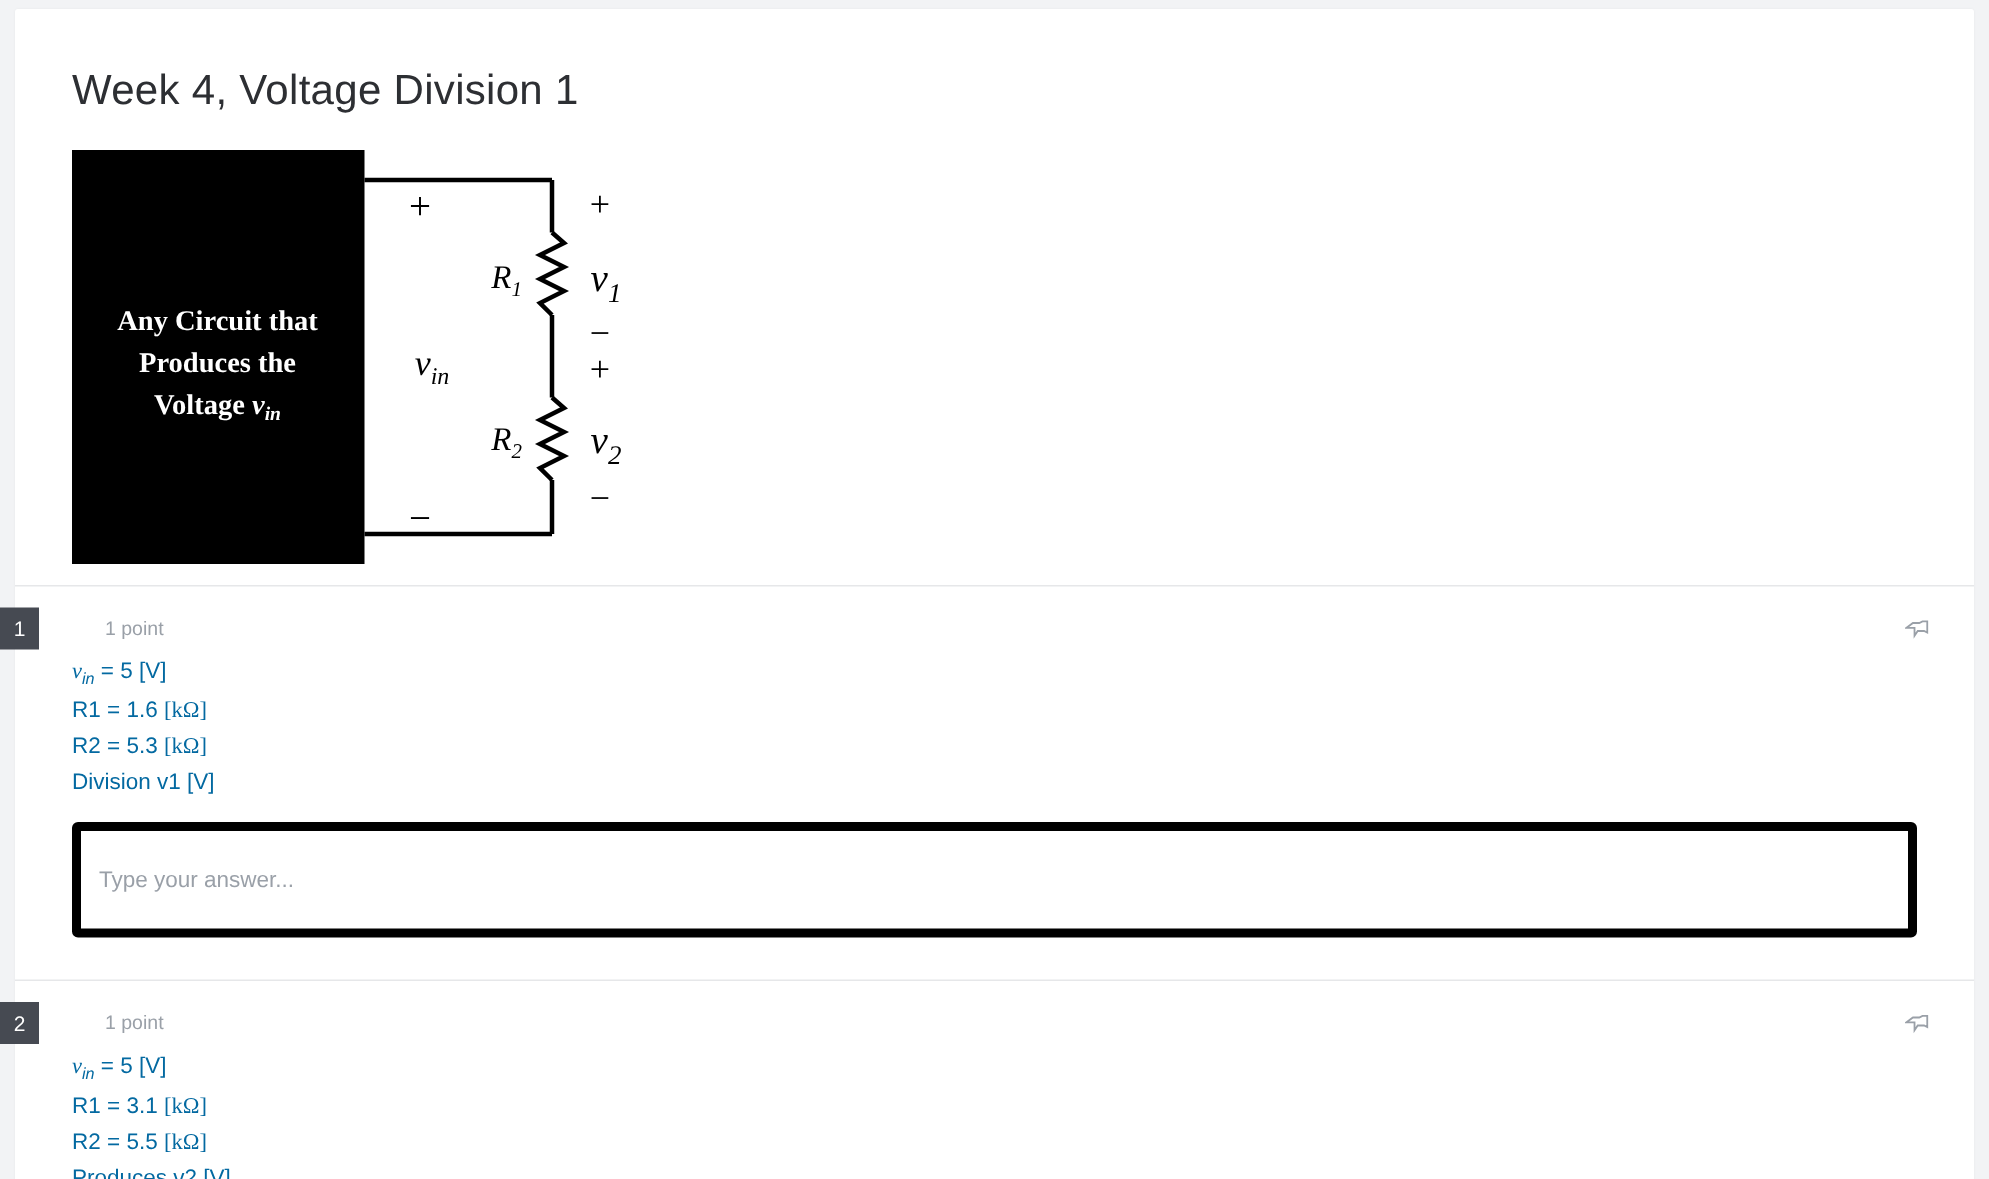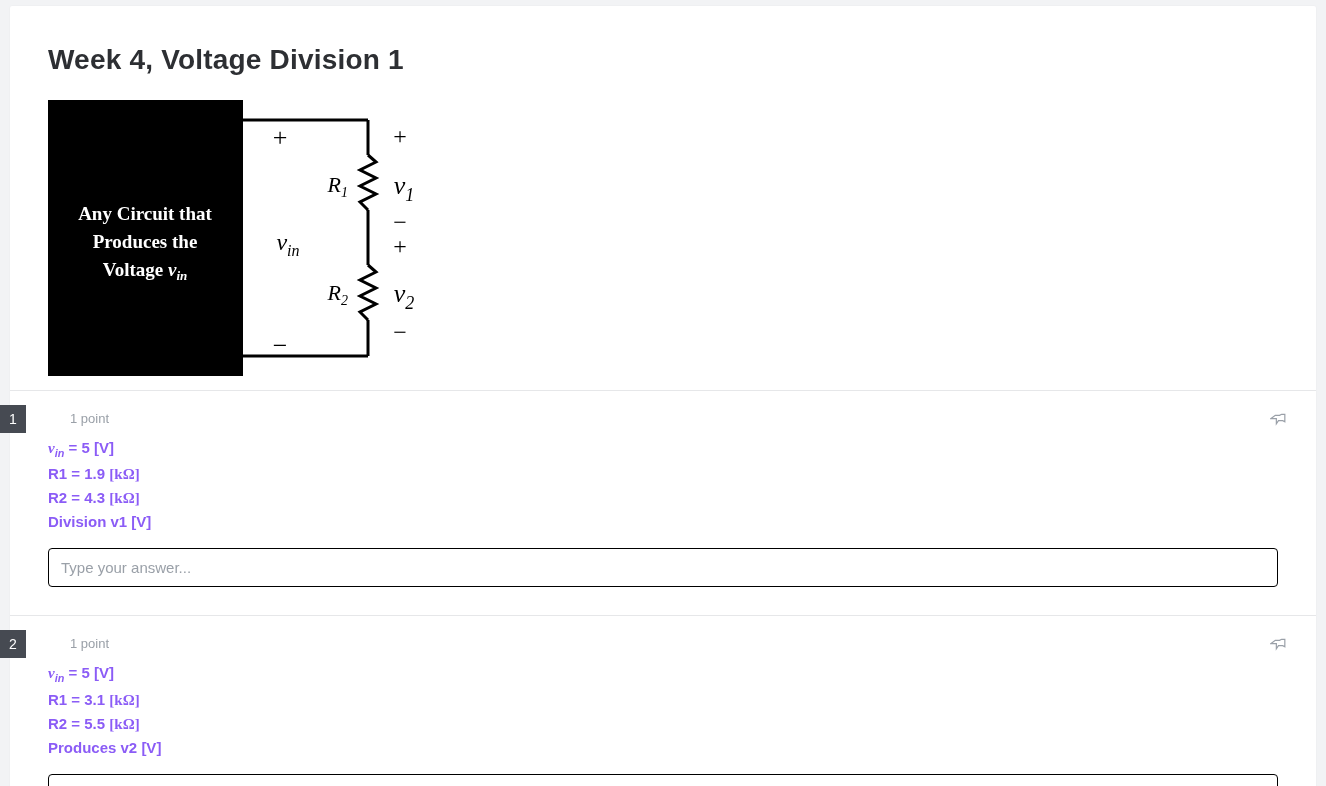--- a/index.html
+++ b/index.html
@@ -13,21 +13,21 @@
   .card {
     background: #fff;
     border-radius: 2px;
     padding: 38px 38px 20px 38px;
     box-shadow: 0 0 2px rgba(0,0,0,0.05);
     min-height: 774px;
     position: relative;
   }
   .title {
     font-size: 28px;
-    font-weight: 700;
+    font-weight: 400;
     color: #2d2f33;
     margin: 0 0 24px 0;
     letter-spacing: 0.2px;
   }
   .diagram {
     width: 380px;
     height: 276px;
     margin-bottom: 14px;
   }
   .question-block {
@@ -52,33 +52,32 @@
     display: flex;
     align-items: center;
     justify-content: center;
   }
   .points {
     color: #9aa0a8;
     font-size: 13px;
     margin: 2px 0 10px 22px;
   }
   .qtext {
-    color: #8b5cf6;
+    color: #0369a1;
     font-size: 15px;
     line-height: 1.6;
     margin-bottom: 14px;
     margin-left: 0;
-    font-weight: bold;
   }
   .qtext .vi { font-style: italic; font-family: Georgia, serif; }
   .qtext .sub { font-size: 0.72em; vertical-align: sub; font-style: italic; }
   .answer-input {
     width: 100%;
-    padding: 10px 12px;
-    border: 1px solid #000000;
+    padding: 24px 12px;
+    border: 6px solid #000000;
     border-radius: 4px;
     font-size: 15px;
     color: #333;
   }
   .answer-input::placeholder { color: #9aa0a8; }
   .pin-icon {
     position: absolute;
     right: 28px;
     top: 18px;
     width: 18px;
@@ -154,22 +153,22 @@
   <div class="question-block">
     <div class="qnum-badge">1</div>
     <div class="pin-icon">
       <svg viewBox="0 0 24 24" fill="none" stroke="currentColor" stroke-width="1.6">
         <path d="M14 3l7 7-3 1-4 4 1 5-5-5-5 5 1-7 4-4 1-3 3-3z" transform="rotate(45 12 12)"></path>
       </svg>
     </div>
     <div class="points">1 point</div>
     <div class="qtext">
       <span class="vi">v</span><span class="sub">in</span><span> = 5 [V]</span><br>
-      <span>R1 = 1.9 </span><span style="font-family:Georgia,serif">[kΩ]</span><br>
-      <span>R2 = 4.3 </span><span style="font-family:Georgia,serif">[kΩ]</span><br>
+      <span>R1 = 1.6 </span><span style="font-family:Georgia,serif">[kΩ]</span><br>
+      <span>R2 = 5.3 </span><span style="font-family:Georgia,serif">[kΩ]</span><br>
       <span>Division v1 [V]</span>
     </div>
     <input class="answer-input" type="text" placeholder="Type your answer..." style="">
   </div>
 
   <div class="question-block" style="padding-bottom:8px;">
     <div class="qnum-badge">2</div>
     <div class="pin-icon">
       <svg viewBox="0 0 24 24" fill="none" stroke="currentColor" stroke-width="1.6">
         <path d="M14 3l7 7-3 1-4 4 1 5-5-5-5 5 1-7 4-4 1-3 3-3z" transform="rotate(45 12 12)"></path>

